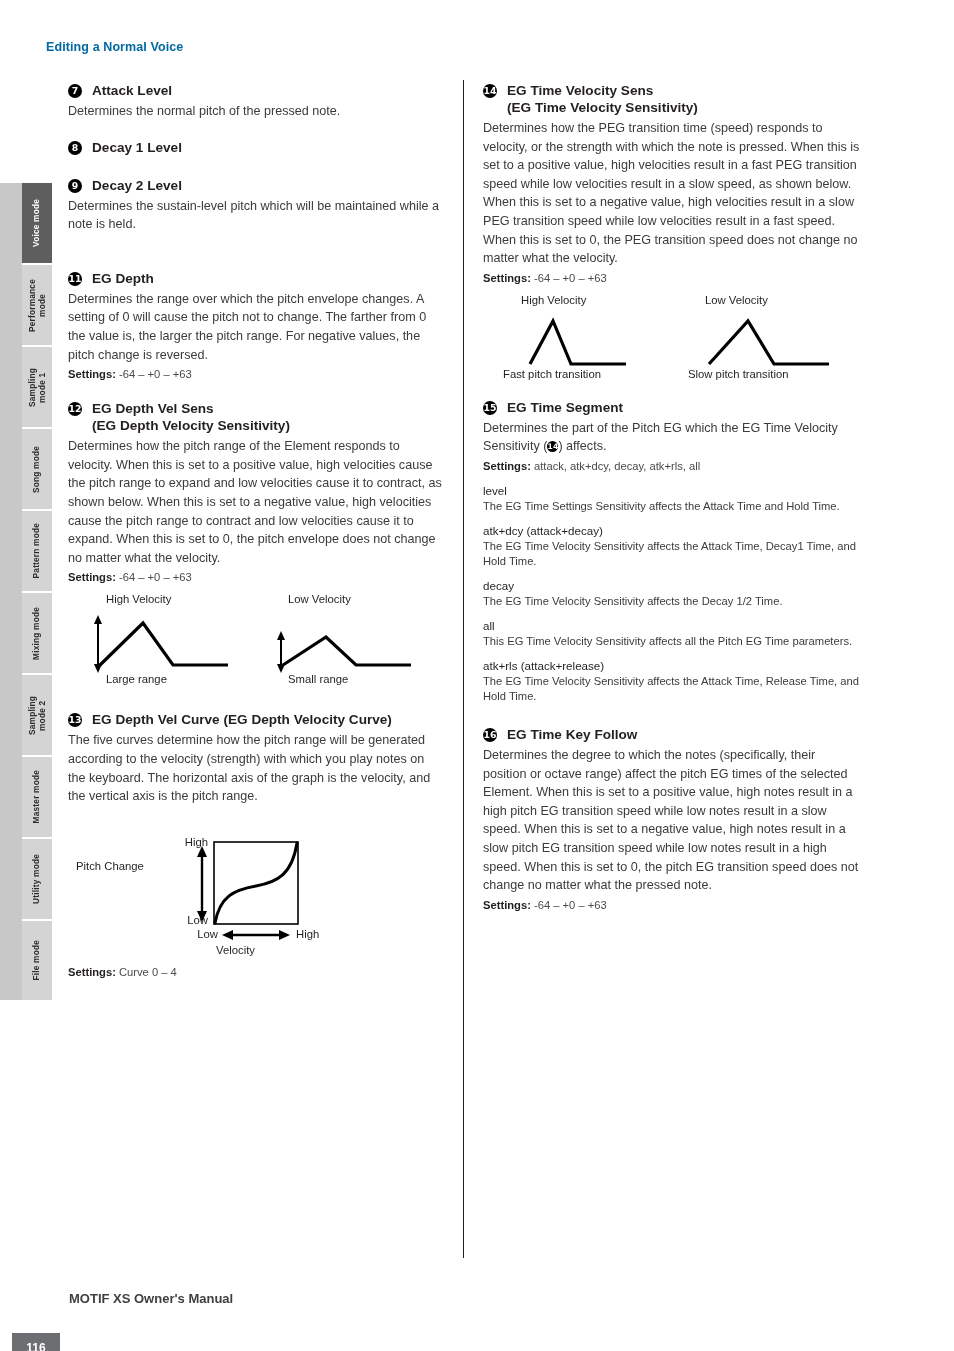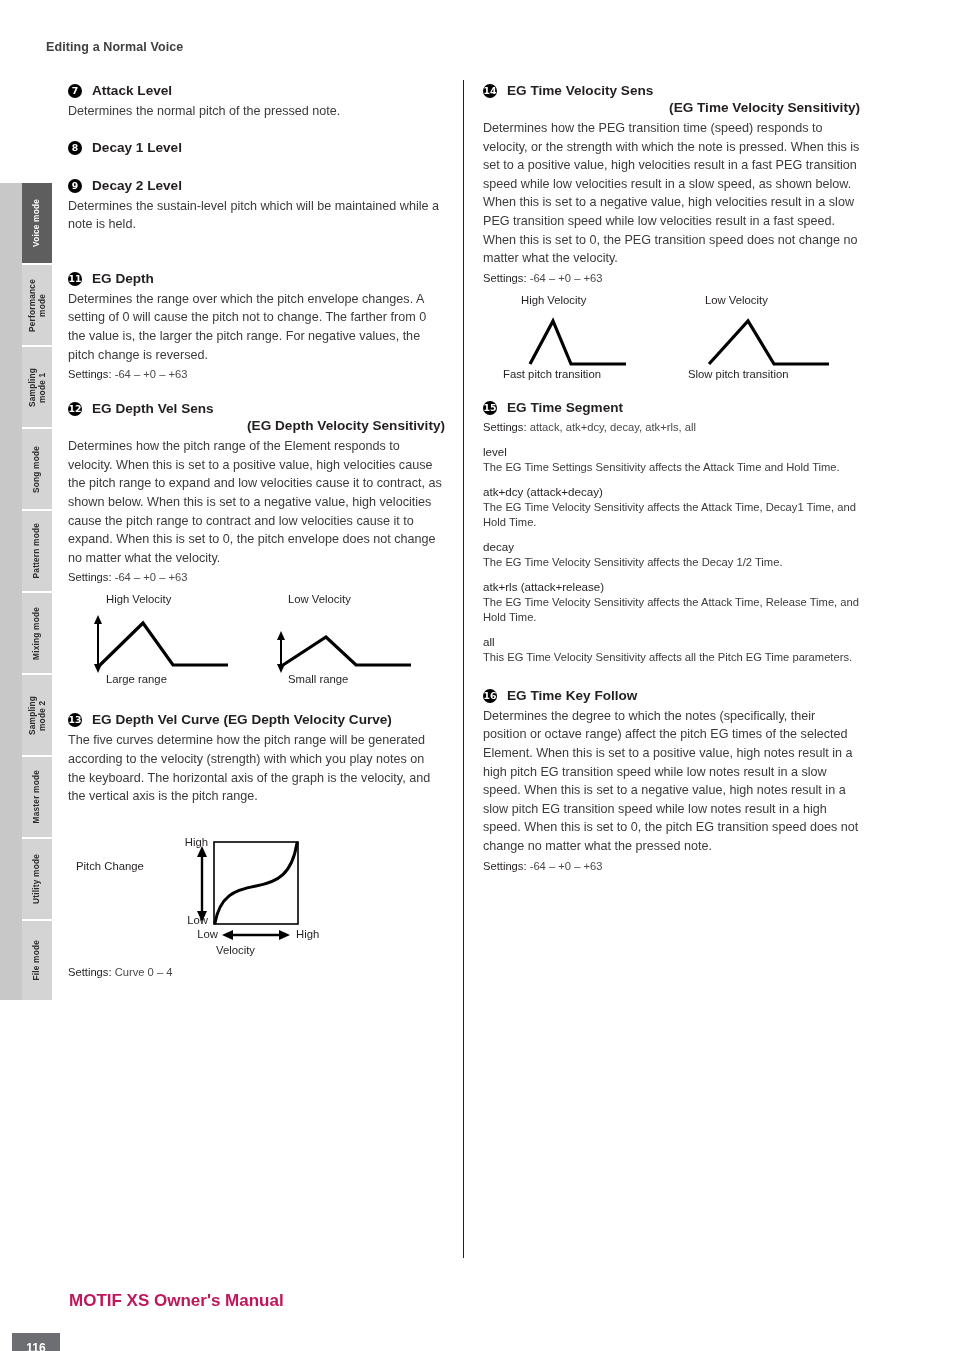--- a/index.html
+++ b/index.html
@@ -17,21 +17,21 @@
   }
 
   
   .page-header {
     position: absolute;
     left: 46px;
     top: 40px;
     font-size: 12.5px;
     font-weight: bold;
     letter-spacing: 0.1px;
-    color: #404040;
+    color: #0369a1;
   }
 
   
   .sidebar {
     position: absolute;
     left: 0;
     top: 183px;
     width: 52px;
     height: 817px;
     background: #c8c8c8;
@@ -121,36 +121,36 @@
     height: 14px;
     border-radius: 50%;
     background: #000000;
     color: #ffffff;
     font-size: 9.3px;
     font-weight: bold;
     line-height: 14px;
     text-align: center;
     font-family: "DejaVu Sans", sans-serif;
   }
-  .heading .sub-line { display: block; text-align: right; }
+  .heading .sub-line { display: block; }
 
   .body-text {
     font-size: 12.6px;
     line-height: 18.6px;
     color: #3b3b3b;
     margin: 0;
   }
 
   .settings {
     font-size: 11.2px;
     line-height: 16px;
     color: #3b3b3b;
     margin: 2px 0 0 0;
   }
-  .settings b { color: #231f20; font-weight: normal; }
+  .settings b { color: #231f20; font-weight: bold; }
   .settings .val { color: #4a4a4a; }
 
   .gap-sm { height: 11px; }
   .gap-md { height: 18px; }
   .gap-lg { height: 22px; }
 
   
   .inline-badge {
     display: inline-block;
     width: 11px;
@@ -203,23 +203,23 @@
     font-size: 12px;
     font-weight: bold;
     display: flex;
     align-items: center;
     justify-content: center;
   }
   .footer-title {
     position: absolute;
     left: 69px;
     top: 1291px;
-    font-size: 17px;
-    font-weight: bold;
-    color: #be185d;
+    font-size: 13px;
+    font-weight: bold;
+    color: #404040;
   }
 </style>
 </head>
 <body>
 
 <div class="page-header">Editing a Normal Voice</div>
 
 <div class="sidebar">
   <div class="sidebar-reference">Reference</div>
   <div class="tabcol">
@@ -404,44 +404,47 @@
     <div class="fig-caption-bottom" style="left:205px; top:72px; width:160px;">Slow pitch transition</div>
   </div>
 
   <div class="gap-sm"></div>
 
   <div class="section">
     <div class="heading">
       <span class="badge">15</span>
       <span>EG Time Segment</span>
     </div>
+    <p class="body-text">
+      <span>Determines the part of the Pitch EG which the EG Time Velocity Sensitivity (</span><span class="inline-badge">14</span><span>) affects.</span>
+    </p>
     <p class="settings">
       <b>Settings:</b>
       <span class="val">attack, atk+dcy, decay, atk+rls, all</span>
     </p>
 
     <div class="subitem">
       <p class="subitem-term">level</p>
       <p class="subitem-desc">The EG Time Settings Sensitivity affects the Attack Time and Hold Time.</p>
     </div>
     <div class="subitem">
       <p class="subitem-term">atk+dcy (attack+decay)</p>
       <p class="subitem-desc">The EG Time Velocity Sensitivity affects the Attack Time, Decay1 Time, and Hold Time.</p>
     </div>
     <div class="subitem">
       <p class="subitem-term">decay</p>
       <p class="subitem-desc">The EG Time Velocity Sensitivity affects the Decay 1/2 Time.</p>
     </div>
     <div class="subitem">
+      <p class="subitem-term">all</p>
+      <p class="subitem-desc">This EG Time Velocity Sensitivity affects all the Pitch EG Time parameters.</p>
+    </div>
+    <div class="subitem">
       <p class="subitem-term">atk+rls (attack+release)</p>
       <p class="subitem-desc">The EG Time Velocity Sensitivity affects the Attack Time, Release Time, and Hold Time.</p>
-    </div>
-    <div class="subitem">
-      <p class="subitem-term">all</p>
-      <p class="subitem-desc">This EG Time Velocity Sensitivity affects all the Pitch EG Time parameters.</p>
     </div>
   </div>
 
   <div class="gap-lg"></div>
 
   <div class="section">
     <div class="heading">
       <span class="badge">16</span>
       <span>EG Time Key Follow</span>
     </div>

